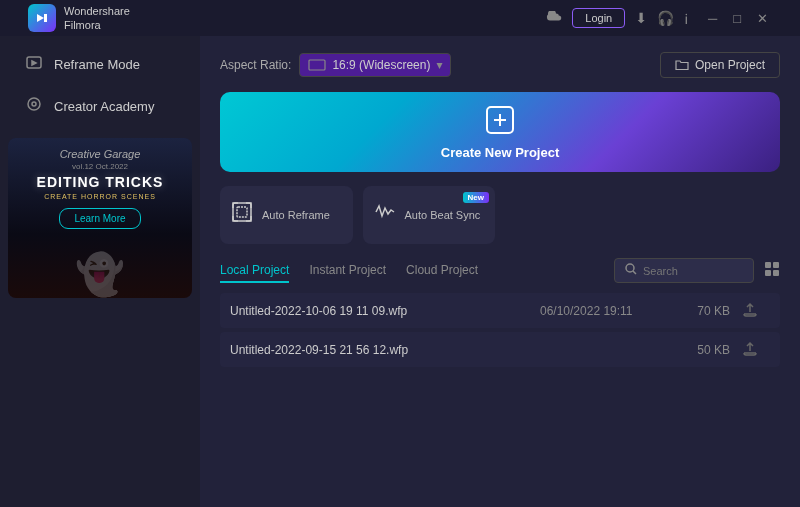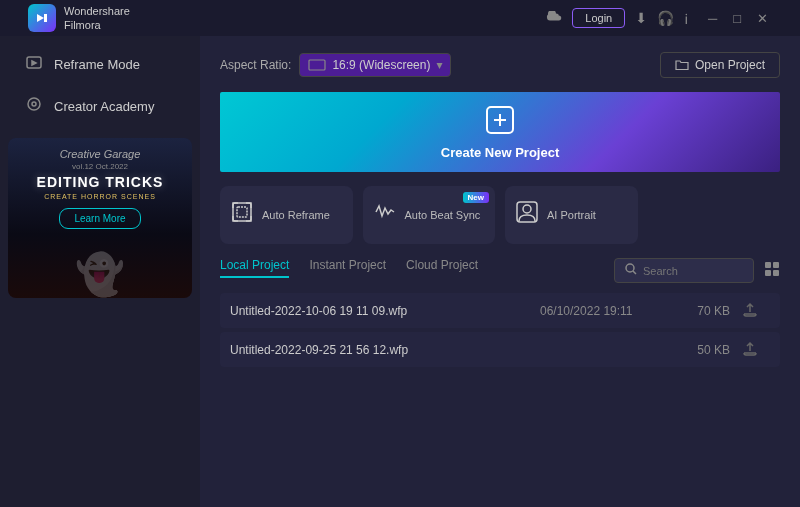--- a/index.html
+++ b/index.html
@@ -227,21 +227,21 @@
       font-size: 12px;
       cursor: pointer;
       display: flex;
       align-items: center;
       gap: 6px;
     }
 
     
     .create-project-card {
       background: linear-gradient(135deg, #00c8d4 0%, #00a8d0 30%, #6a40d4 70%, #3a2080 100%);
-      border-radius: 2px;
+      border-radius: 10px;
       height: 80px;
       display: flex;
       align-items: center;
       justify-content: center;
       flex-direction: column;
       gap: 4px;
       cursor: pointer;
       flex-shrink: 0;
     }
     .create-project-card .plus-icon {
@@ -294,21 +294,21 @@
 
     
     .projects-section {
       flex: 1;
       display: flex;
       flex-direction: column;
       min-height: 0;
     }
     .projects-tabs-row {
       display: flex;
-      align-items: flex-start;
+      align-items: flex-end;
       justify-content: space-between;
       margin-bottom: 10px;
     }
     .projects-tabs {
       display: flex;
       gap: 20px;
     }
     .proj-tab {
       font-size: 12px;
       color: #888;
@@ -508,30 +508,20 @@
         <div class="new-badge">New</div>
         <div class="quick-tile-icon">
           <svg width="24" height="24" viewBox="0 0 24 24" fill="none" stroke="#ccc" stroke-width="1.5">
             <polyline points="3,12 6,6 9,16 12,8 15,14 18,10 21,12"></polyline>
           </svg>
         </div>
         <div class="quick-tile-label">Auto Beat Sync</div>
       </div>
 
 
-      <div class="quick-tile">
-        <div class="quick-tile-icon">
-          <svg width="24" height="24" viewBox="0 0 24 24" fill="none" stroke="#ccc" stroke-width="1.5">
-            <rect x="2" y="2" width="20" height="20" rx="3"></rect>
-            <circle cx="12" cy="9" r="4"></circle>
-            <path d="M4 21 Q4 15 12 15 Q20 15 20 21"></path>
-          </svg>
-        </div>
-        <div class="quick-tile-label">AI Portrait</div>
-      </div>
     </div>
 
     <div class="projects-section">
       <div class="projects-tabs-row">
         <div class="projects-tabs">
           <div class="proj-tab active">Local Project</div>
           <div class="proj-tab">Instant Project</div>
           <div class="proj-tab">Cloud Project</div>
         </div>
         <div style="display:flex;align-items:center;gap:4px;">
@@ -564,21 +554,21 @@
           <span class="proj-upload">
             <svg width="16" height="16" viewBox="0 0 16 16" fill="none" stroke="#666" stroke-width="1.5">
               <path d="M8 11 V3 M5 6 L8 3 L11 6"></path>
               <path d="M2 13 H14"></path>
               <path d="M2 13 Q2 15 4 15 H12 Q14 15 14 13"></path>
             </svg>
           </span>
         </div>
 
         <div class="project-row">
-          <span class="proj-name">Untitled-2022-09-25 21 56 12.wfp</span>
+          <span class="proj-name">Untitled-2022-09-15 21 56 12.wfp</span>
           <span class="proj-size">50 KB</span>
           <span class="proj-upload">
             <svg width="16" height="16" viewBox="0 0 16 16" fill="none" stroke="#666" stroke-width="1.5">
               <path d="M8 11 V3 M5 6 L8 3 L11 6"></path>
               <path d="M2 13 H14"></path>
               <path d="M2 13 Q2 15 4 15 H12 Q14 15 14 13"></path>
             </svg>
           </span>
         </div>
       </div>

